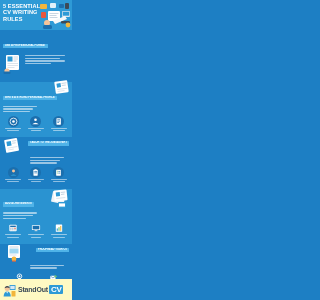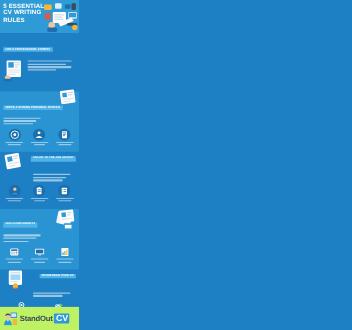--- a/index.html
+++ b/index.html
@@ -38,21 +38,21 @@
   .cell{width:20px;text-align:center;}
   .caplines{margin-top:1px;}
   .caplines .tline{margin-left:auto;margin-right:auto;height:1.1px;background:rgba(255,255,255,.5);}
 
   .ico{width:11px;height:11px;margin:0 auto;border-radius:50%;
        background:#1b6fae;display:flex;align-items:center;justify-content:center;}
   .ico.flat{background:transparent;border-radius:0;}
   .ico svg{display:block;}
 
   
-  .footer{position:absolute;left:0;bottom:0;width:72px;height:21px;background:#bef264;
+  .footer{position:absolute;left:0;bottom:0;width:72px;height:21px;background:#fef9c3;
           display:flex;align-items:center;gap:2px;padding-left:3px;box-sizing:border-box;margin-top:17px;}
   .logo-mark{width:13px;height:13px;flex:none;}
   .logo-text{display:flex;align-items:baseline;gap:1.5px;}
   .logo-stand{font-size:7px;font-weight:bold;color:#3b4a57;letter-spacing:-.2px;}
   .logo-cv{font-size:8px;font-weight:bold;color:#ffffff;background:#2e9ad6;
            padding:0 1.5px;border-radius:1px;letter-spacing:-.2px;}
   .logo-sub{position:absolute;left:18px;bottom:4px;font-size:1.7px;color:#8a98a5;letter-spacing:.1px;}
 </style>
 </head>
 <body>

